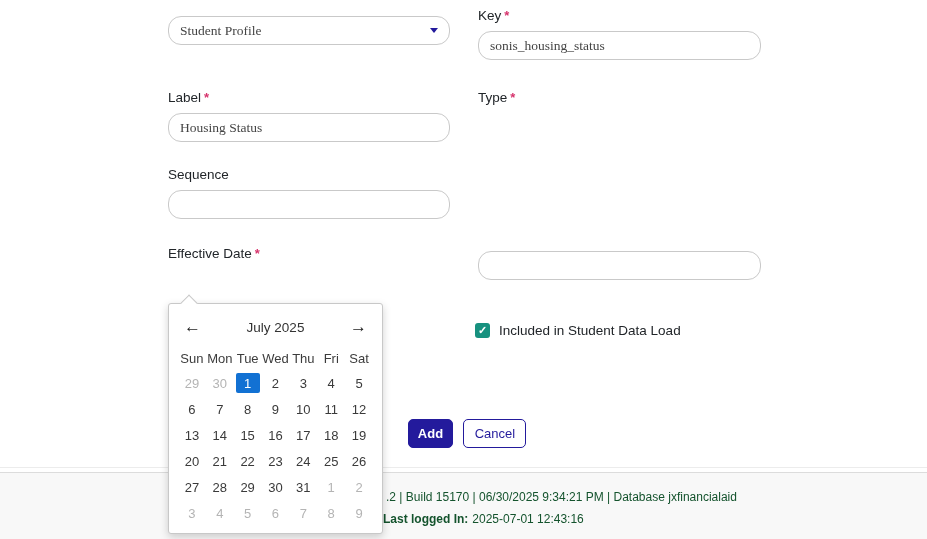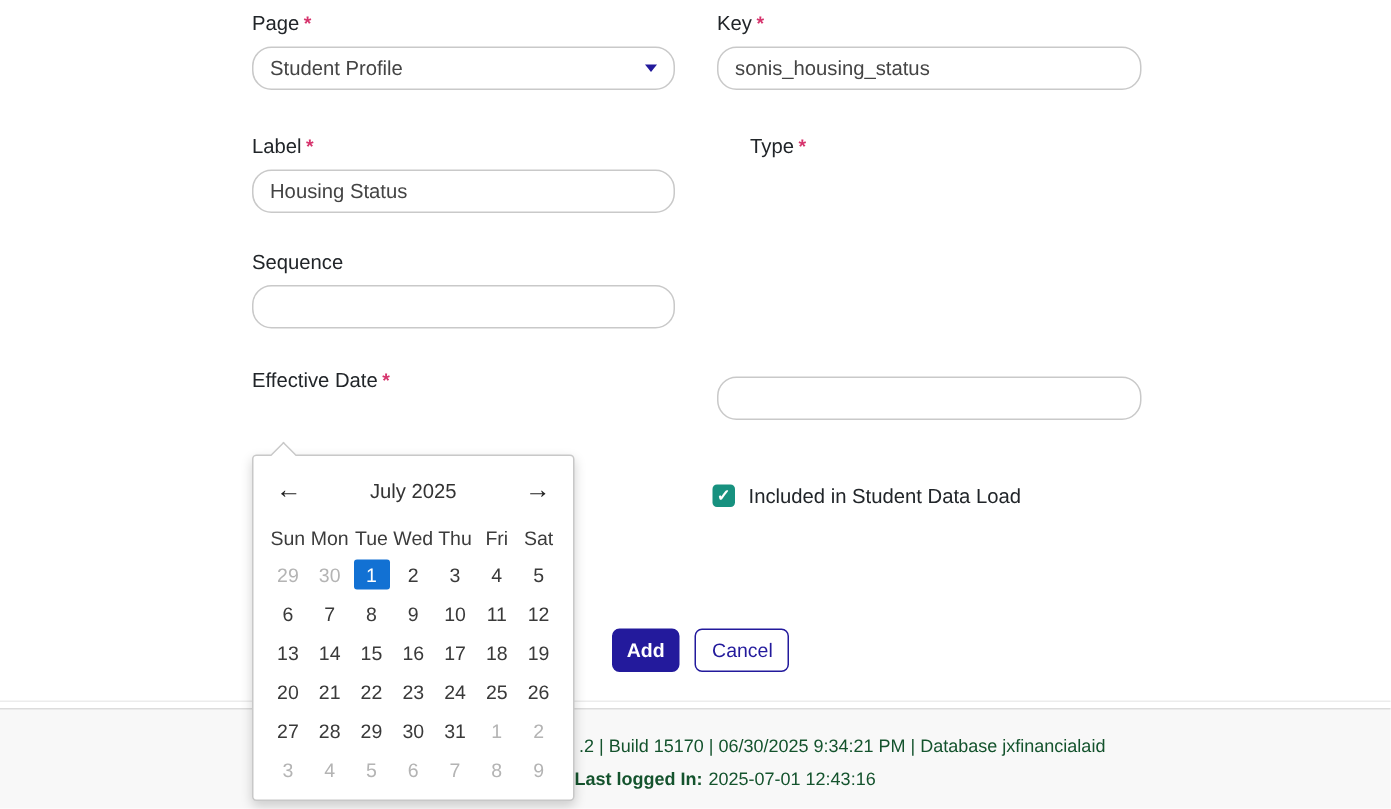--- a/index.html
+++ b/index.html
@@ -7,21 +7,21 @@
     font-family:"Liberation Sans", sans-serif; color:#212529; }
   .abs { position:absolute; }
 
   
   .field-label { font-size:13.5px; color:#212529; }
   .req { color:#d6336c; font-weight:700; margin-left:3px; font-size:13px; }
 
   
   .tinput, .tselect {
     width:100%; height:29px; border:1px solid #c9c9c9; border-radius:13px;
-    background:#fff; font-family:Liberation Sans, sans-serif;
+    background:#fff; font-family:Liberation Serif, serif;
     font-size:13.5px; color:#444; padding:0 11px; outline:none;
   }
   .tselect { display:flex; align-items:center; justify-content:space-between; cursor:pointer; }
   .caret { width:0; height:0; border-left:4px solid transparent; border-right:4px solid transparent; border-top:5px solid #231a9c; }
   .focused { border-color:#66afe9 !important; box-shadow:0 0 7px rgba(82,168,236,.55); }
 
   
   .cbx { width:15px; height:15px; background:#17917f; border-radius:3px;
     display:inline-flex; align-items:center; justify-content:center;
     color:#fff; font-size:11px; font-weight:700; }
@@ -59,38 +59,37 @@
   .day { height:26px; display:flex; align-items:center; justify-content:center;
     font-size:13px; color:#3a3a3a; cursor:pointer; }
   .day span { min-width:24px; height:20px; display:flex; align-items:center; justify-content:center; border-radius:2px; }
   .day.muted { color:#b4b4b4; }
   .day.selected span { background:#1271d3; color:#fff; }
 </style>
 </head>
 <body>
 
 <div class="abs" style="left:168px; top:8px; width:282px;">
-  <div class="field-label"><span>Page</span><span class="req">*</span></div>
   <div class="tselect" style="margin-top:8px;">
     <span>Student Profile</span>
     <span class="caret"></span>
   </div>
 </div>
 
 <div class="abs" style="left:478px; top:8px; width:283px;">
   <div class="field-label"><span>Key</span><span class="req">*</span></div>
   <input class="tinput" style="margin-top: 8px;" value="sonis_housing_status">
 </div>
 
 <div class="abs" style="left:168px; top:90px; width:282px;">
   <div class="field-label"><span>Label</span><span class="req">*</span></div>
   <input class="tinput" style="margin-top: 8px;" value="Housing Status">
 </div>
 
-<div class="abs" style="left:500px; top:90px; width:283px;">
+<div class="abs" style="left:478px; top:90px; width:283px;">
   <div class="field-label"><span>Type</span><span class="req">*</span></div>
 </div>
 
 <div class="abs" style="left:168px; top:167px; width:282px;">
   <div class="field-label">Sequence</div>
   <input class="tinput" style="margin-top: 8px;" value="">
 </div>
 
 <div class="abs" style="left:168px; top:246px; width:282px;">
   <div class="field-label"><span>Effective Date</span><span class="req">*</span></div>

